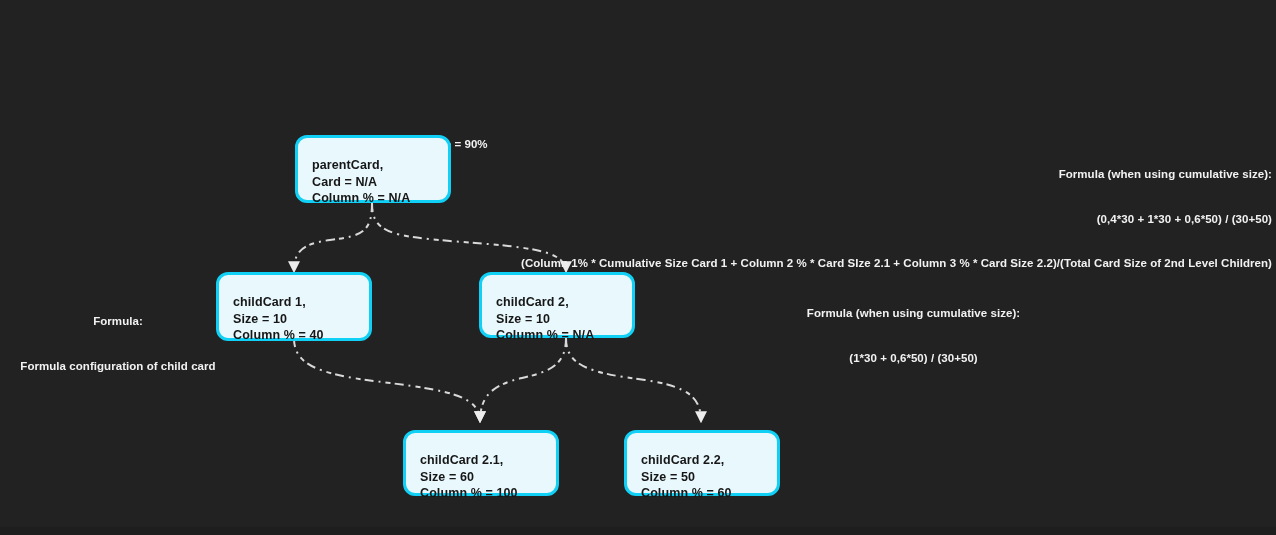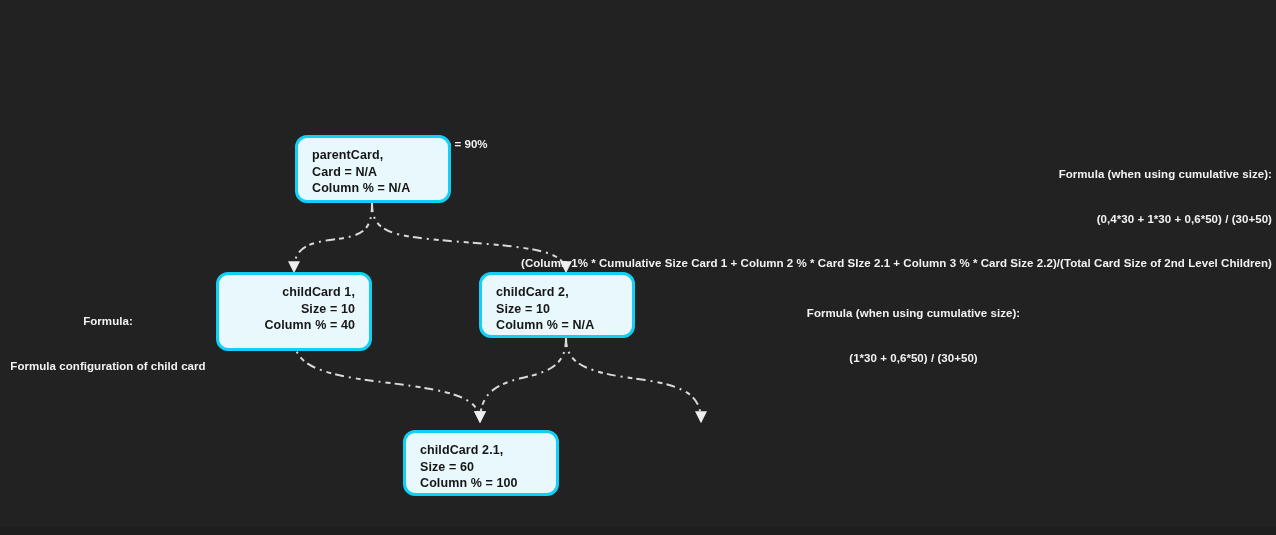--- a/index.html
+++ b/index.html
@@ -39,21 +39,21 @@
   .card {
     position: absolute;
     box-sizing: border-box;
     background: #e8f8fd;
     border: 3px solid #10d0f5;
     border-radius: 12px;
     color: #161616;
     font-size: 12.5px;
     font-weight: bold;
     line-height: 1.32;
-    padding: 9px 14px 10px 14px;
+    padding: 19px 14px 10px 14px;
     letter-spacing: 0.1px;
     box-shadow: 0 0 0 0 rgba(0,0,0,0);
   }
   .card .line { white-space: nowrap; }
   .note {
     position: absolute;
     color: #f2f2f2;
     font-size: 11.5px;
     font-weight: bold;
     line-height: 1.28;
@@ -90,49 +90,54 @@
   <div class="note center" style="left:310px; top:108px; width:190px;">
     <span class="note-line">Completion percentage = 90%</span>
   </div>
 
   <div class="note right" style="left:0px; top:138px; width:1272px;">
     <span class="note-line">Formula (when using cumulative size):</span>
     <span class="note-line">(0,4*30 + 1*30 + 0,6*50) / (30+50)</span>
     <span class="note-line">(Column 1% * Cumulative Size Card 1 + Column 2 % * Card SIze 2.1 + Column 3 % * Card Size 2.2)/(Total Card Size of 2nd Level Children)</span>
   </div>
 
-  <div class="note center" style="left:2px; top:285px; width:212px;">
+  <div class="note center" style="left:12px; top:285px; width:212px;">
     <span class="note-line">Formula:</span>
     <span class="note-line">Formula configuration of child card</span>
   </div>
 
   <div class="note center" style="left:655px; top:277px; width:517px;">
     <span class="note-line">Formula (when using cumulative size):</span>
     <span class="note-line">(1*30 + 0,6*50) / (30+50)</span>
   </div>
 
   <div class="card" style="left:295px; top:135px; width:156px; height:68px;">
     <span class="line">parentCard,</span><br>
     <span class="line">Card = N/A</span><br>
     <span class="line">Column % = N/A</span>
   </div>
 
-  <div class="card" style="left:216px; top:272px; width:156px; height:79px;text-align:right;">
+  <div class="card" style="left:216px; top:272px; width:156px; height:69px;">
     <span class="line">childCard 1,</span><br>
     <span class="line">Size = 10</span><br>
     <span class="line">Column % = 40</span>
   </div>
 
   <div class="card" style="left:479px; top:272px; width:156px; height:66px;">
     <span class="line">childCard 2,</span><br>
     <span class="line">Size = 10</span><br>
     <span class="line">Column % = N/A</span>
   </div>
 
   <div class="card" style="left:403px; top:430px; width:156px; height:66px;">
     <span class="line">childCard 2.1,</span><br>
     <span class="line">Size = 60</span><br>
     <span class="line">Column % = 100</span>
   </div>
 
+  <div class="card" style="left:624px; top:430px; width:156px; height:66px;">
+    <span class="line">childCard 2.2,</span><br>
+    <span class="line">Size = 50</span><br>
+    <span class="line">Column % = 60</span>
+  </div>
 
   <div id="bottom-strip"></div>
 </div>
 
 </body></html>

